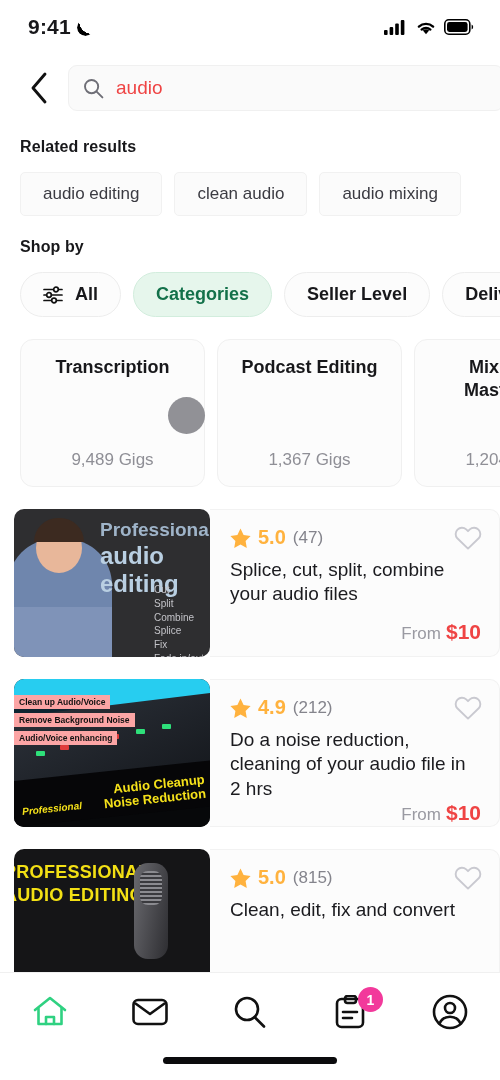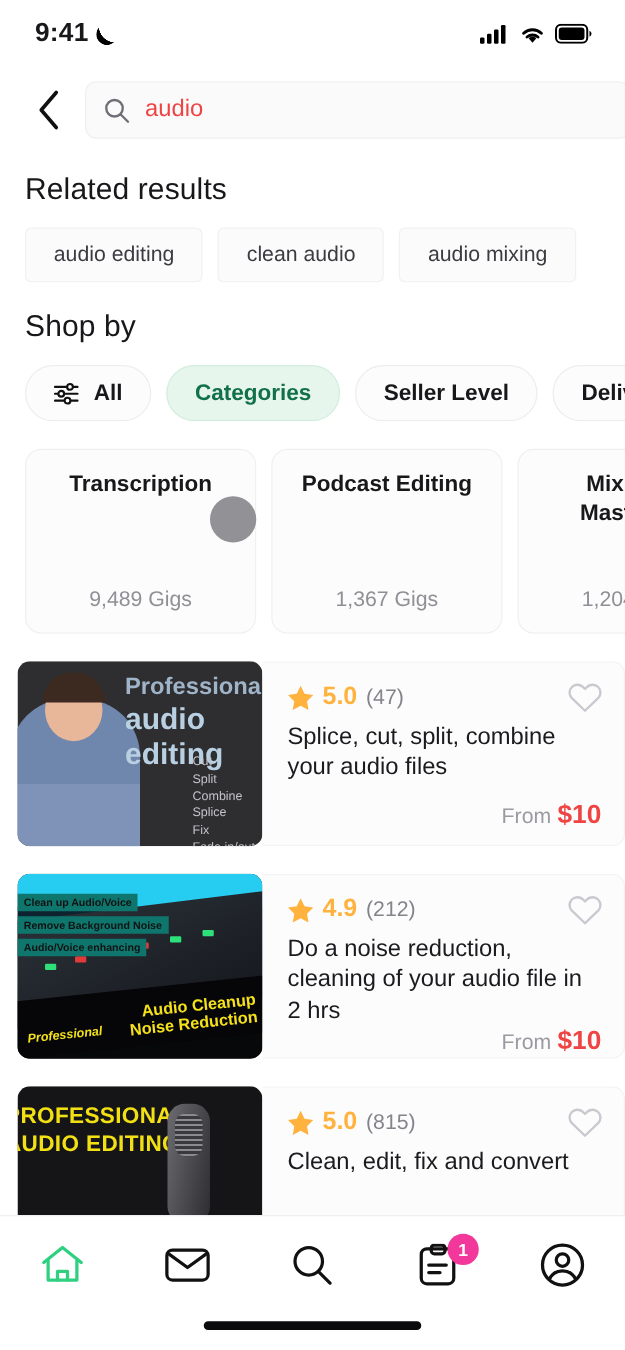--- a/index.html
+++ b/index.html
@@ -32,21 +32,21 @@
   .backbtn { width:42px; height:42px; display:flex; align-items:center; justify-content:center; flex:0 0 auto; }
   .searchbox {
     flex:1 1 auto; height:46px; margin-left:8px;
     background:#fafafa; border:1px solid #f0f0f0; border-radius:9px;
     display:flex; align-items:center; padding:0 14px; gap:12px;
     margin-right:-14px;
   }
   .searchbox .qtext { font-size:19px; color:#ef4444; }
 
   
-  .sec-title { font-size:24px; font-weight:400; padding:22px 0 0 20px; letter-spacing:.1px; }
+  .sec-title { font-size:16px; font-weight:700; padding:22px 0 0 20px; letter-spacing:.1px; }
 
   
   .rr-scroll { display:flex; gap:12px; padding:16px 0 0 20px; overflow:hidden; }
   .rr-chip {
     flex:0 0 auto; height:44px; background:#fbfbfb; border:1px solid #f1f1f1;
     border-radius:5px; display:flex; align-items:center; padding:0 22px;
     font-size:17px; color:#3b3b42; white-space:nowrap;
   }
 
   
@@ -99,21 +99,21 @@
   .a1 .t1 { position:absolute; left:86px; top:10px; font-size:19px; font-weight:700; color:#9fb4c9; }
   .a1 .t2 { position:absolute; left:86px; top:33px; font-size:24px; font-weight:800; color:#b9cfe2; }
   .a1 .lst{ position:absolute; left:140px; top:74px; font-size:10px; line-height:1.38; color:#c3c3c8; }
 
   .a2 { background:#0a0a0c; }
   .a2 .cyan { position:absolute; inset:0 0 auto 0; height:100%; background:
       linear-gradient(#27cdf0 0 18%, #0d2430 18% 62%, #07080a 62% 100%); }
   .a2 .board { position:absolute; left:0; top:26px; right:0; height:86px;
       background:linear-gradient(160deg,#2b3038,#15181d); transform:skewY(-7deg); }
   .a2 .k { position:absolute; width:9px; height:5px; border-radius:1px; }
-  .a2 .tag { position:absolute; left:0; background:#0f766e; color:#121212;
+  .a2 .tag { position:absolute; left:0; background:#fca5a5; color:#121212;
       font-size:8.5px; font-weight:700; padding:2px 5px; white-space:nowrap; }
   .a2 .blk { position:absolute; left:0; right:0; bottom:0; height:46px; background:#060608; transform:skewY(-6deg); transform-origin:left bottom; }
   .a2 .y1 { position:absolute; right:4px; bottom:20px; font-size:13px; font-weight:800; color:#f5e11a; transform:rotate(-6deg); text-align:right; line-height:1.1; }
   .a2 .y2 { position:absolute; left:8px; bottom:13px; font-size:10px; font-weight:700; color:#f5e11a; transform:rotate(-6deg); font-style:italic; }
 
   .a3 { background:#151517; }
   .a3 .t { position:absolute; left:-10px; top:12px; font-size:18px; font-weight:800; color:#f3e014; line-height:1.25; letter-spacing:.3px; }
   .a3 .mic { position:absolute; left:120px; top:14px; width:34px; height:96px; border-radius:14px;
       background:linear-gradient(100deg,#6b6b70,#2d2d31); }
   .a3 .mg { position:absolute; left:126px; top:22px; width:22px; height:34px; border-radius:8px;

